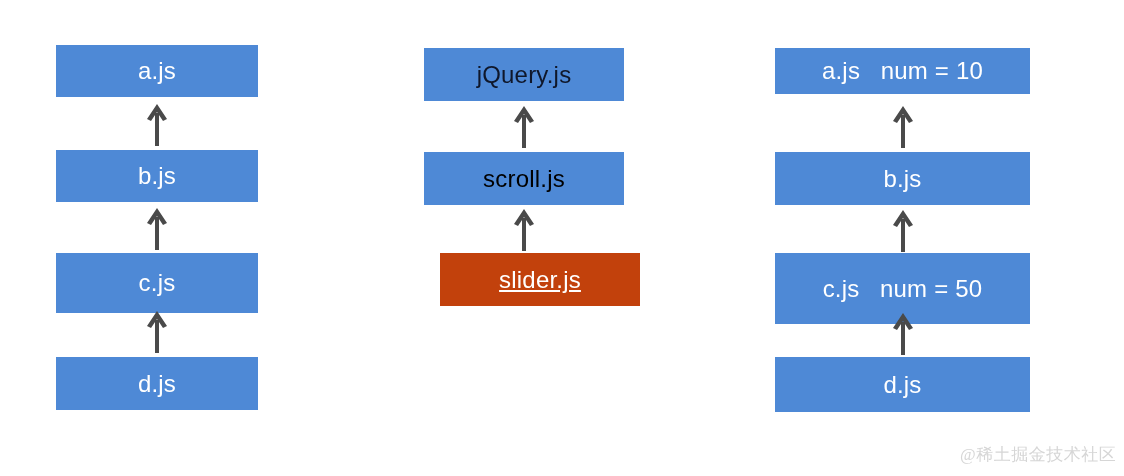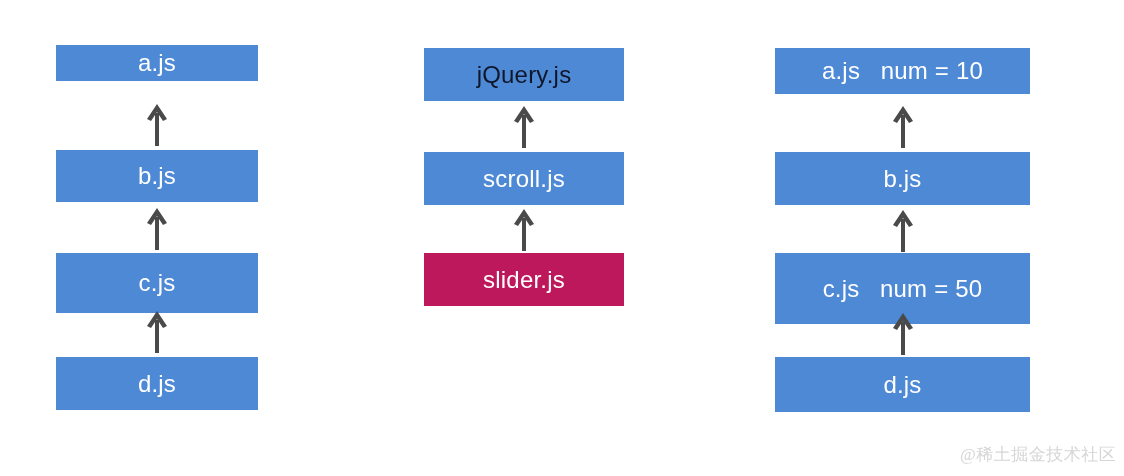--- a/index.html
+++ b/index.html
@@ -52,41 +52,41 @@
     letter-spacing: 0.5px;
     white-space: nowrap;
     font-family: "DejaVu Sans", "Liberation Sans", sans-serif;
   }
 </style>
 </head>
 <body>
 
 <div id="canvas" style="width: 1124px; height: 476px; background: rgb(255, 255, 255);">
     <div class="column" style="left: 56px; width: 202px;">
-      <div class="node-box" style="left: 0px; top: 45px; width: 202px; height: 36px; background: rgb(78, 137, 214); color: rgb(255, 255, 255);"><span class="node-label">a.js</span></div>
+      <div class="node-box" style="left: 0px; top: 45px; width: 202px; height: 52px; background: rgb(78, 137, 214); color: rgb(255, 255, 255);"><span class="node-label">a.js</span></div>
       <div class="node-box" style="left: 0px; top: 150px; width: 202px; height: 52px; background: rgb(78, 137, 214); color: rgb(255, 255, 255);"><span class="node-label">b.js</span></div>
       <div class="node-box" style="left: 0px; top: 253px; width: 202px; height: 60px; background: rgb(78, 137, 214); color: rgb(255, 255, 255);"><span class="node-label">c.js</span></div>
       <div class="node-box" style="left: 0px; top: 357px; width: 202px; height: 53px; background: rgb(78, 137, 214); color: rgb(255, 255, 255);"><span class="node-label">d.js</span></div>
       <svg class="arrow" width="22" height="42" viewBox="0 0 22 42" style="left: 90px; top: 104px;">
         <rect x="9" y="9" width="4" height="33" fill="#4a4a4a"></rect>
         <path d="M11 0 L21 15 L17 17 L11 8 L5 17 L1 15 Z" fill="#4a4a4a"></path>
       </svg>
       <svg class="arrow" width="22" height="42" viewBox="0 0 22 42" style="left: 90px; top: 208px;">
         <rect x="9" y="9" width="4" height="33" fill="#4a4a4a"></rect>
         <path d="M11 0 L21 15 L17 17 L11 8 L5 17 L1 15 Z" fill="#4a4a4a"></path>
       </svg>
       <svg class="arrow" width="22" height="42" viewBox="0 0 22 42" style="left: 90px; top: 311px;">
         <rect x="9" y="9" width="4" height="33" fill="#4a4a4a"></rect>
         <path d="M11 0 L21 15 L17 17 L11 8 L5 17 L1 15 Z" fill="#4a4a4a"></path>
       </svg>
     </div>
     <div class="column" style="left: 424px; width: 200px;">
       <div class="node-box" style="left: 0px; top: 48px; width: 200px; height: 53px; background: rgb(78, 137, 214); color: #0f172a;"><span class="node-label">jQuery.js</span></div>
-      <div class="node-box" style="left: 0px; top: 152px; width: 200px; height: 53px; background: rgb(78, 137, 214); color: #ffffff;"><span class="node-label">scroll.js</span></div>
-      <div class="node-box" style="left: 0px; top: 253px; width: 200px; height: 53px; background: #be185d; color: rgb(255, 255, 255);"><span class="node-label">slider.js</span></div>
+      <div class="node-box" style="left: 0px; top: 152px; width: 200px; height: 53px; background: rgb(78, 137, 214); color: #000000;"><span class="node-label">scroll.js</span></div>
+      <div class="node-box" style="left: 16px; top: 253px; width: 200px; height: 53px; background: #c2410c; color: rgb(255, 255, 255); text-decoration: underline;"><span class="node-label">slider.js</span></div>
       <svg class="arrow" width="22" height="42" viewBox="0 0 22 42" style="left: 89px; top: 106px;">
         <rect x="9" y="9" width="4" height="33" fill="#4a4a4a"></rect>
         <path d="M11 0 L21 15 L17 17 L11 8 L5 17 L1 15 Z" fill="#4a4a4a"></path>
       </svg>
       <svg class="arrow" width="22" height="42" viewBox="0 0 22 42" style="left: 89px; top: 209px;">
         <rect x="9" y="9" width="4" height="33" fill="#4a4a4a"></rect>
         <path d="M11 0 L21 15 L17 17 L11 8 L5 17 L1 15 Z" fill="#4a4a4a"></path>
       </svg>
     </div>
     <div class="column" style="left: 775px; width: 255px;">

